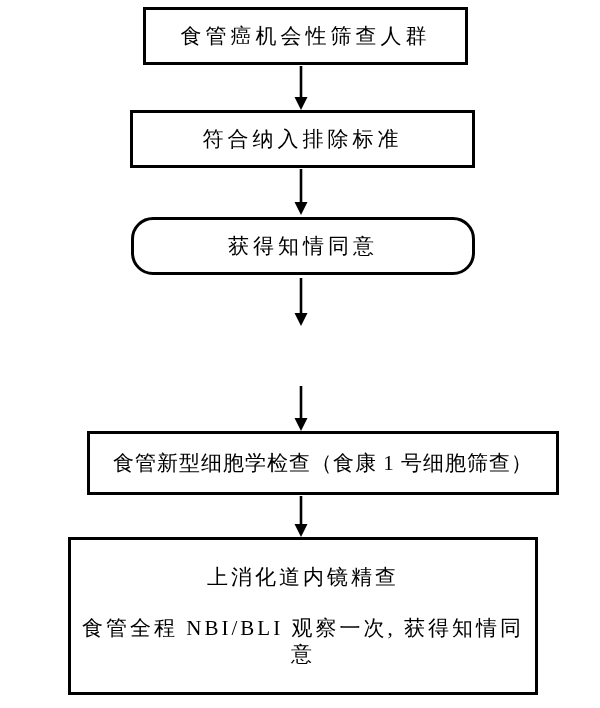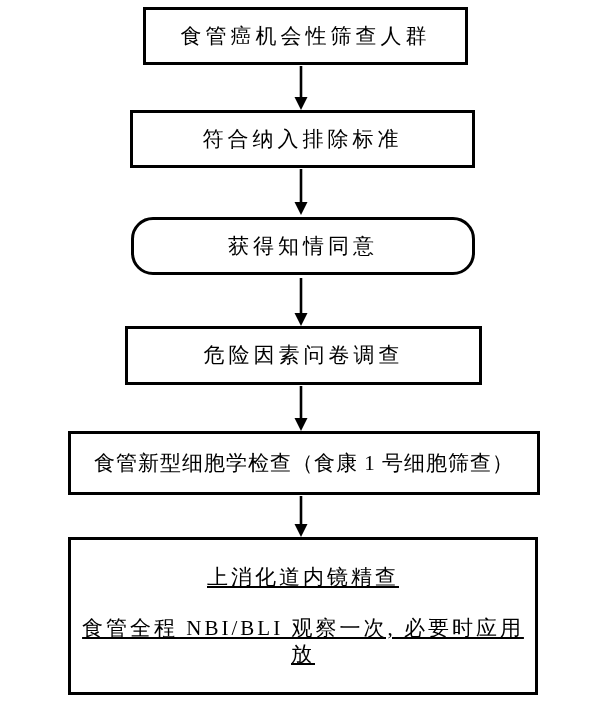--- a/index.html
+++ b/index.html
@@ -28,27 +28,26 @@
     background: #ffffff;
     border: 3px solid #000000;
     display: flex;
     align-items: center;
     justify-content: center;
     text-align: center;
     font-size: 21px;
     letter-spacing: 4px;
     line-height: 1.25;
   }
-  .node--wide { letter-spacing: 1px; }
+  .node--wide { letter-spacing: 1px; margin-left: 19px; }
   .node--multi {
     flex-direction: column;
     justify-content: space-around;
     letter-spacing: 3px;
     padding: 12px 4px;
-    text-decoration: underline;
   }
   .node--multi .flow-line { width: 100%; text-align: center; }
 
   
   #node1 { left: 143px; top: 7px;   width: 325px; height: 58px; }
   #node2 { left: 130px; top: 110px; width: 345px; height: 58px; text-align: right; }
   #node3 { left: 131px; top: 217px; width: 344px; height: 58px; border-radius: 22px; }
   #node4 { left: 125px; top: 326px; width: 357px; height: 59px; }
   #node5 { left: 68px;  top: 431px; width: 472px; height: 64px; }
   #node6 { left: 68px;  top: 537px; width: 470px; height: 158px; }
@@ -80,22 +79,21 @@
       <polygon points="301,537 294.5,524 307.5,524"></polygon>
     </g>
   </svg>
 
   <div class="node" id="node1">食管癌机会性筛查人群</div>
 
   <div class="node" id="node2">符合纳入排除标准</div>
 
   <div class="node" id="node3">获得知情同意</div>
 
-  <div class="node" id="node4">危险因素问卷调查</div>
 
   <div class="node node--wide" id="node5">食管新型细胞学检查（食康 1 号细胞筛查）</div>
 
   <div class="node node--multi" id="node6">
     <div class="flow-line">上消化道内镜精查</div>
-    <div class="flow-line">食管全程 NBI/BLI 观察一次, 必要时应用放</div>
+    <div class="flow-line">食管全程 NBI/BLI 观察一次, 获得知情同意</div>
   </div>
 
 </div>
 
 </body></html>

